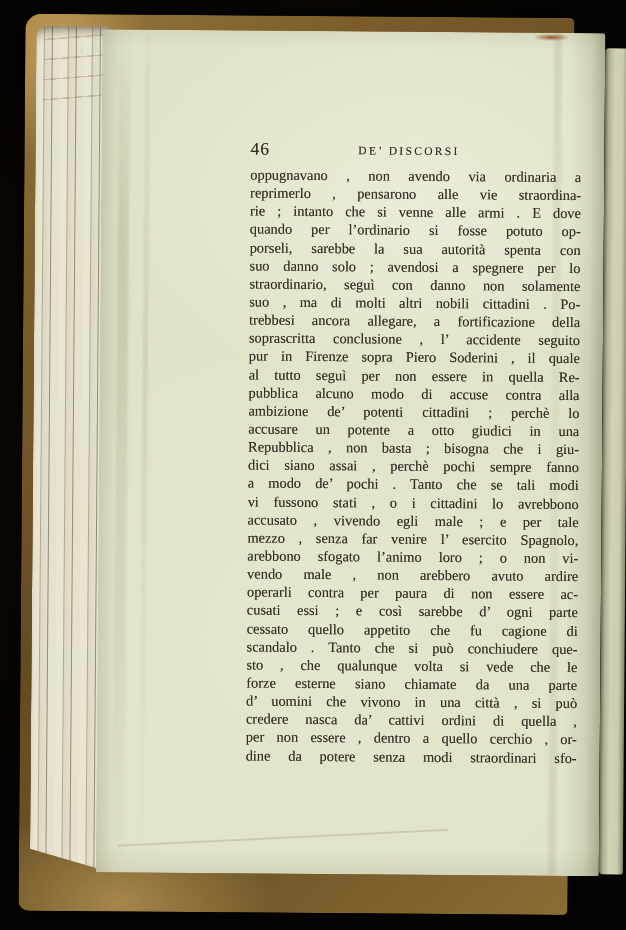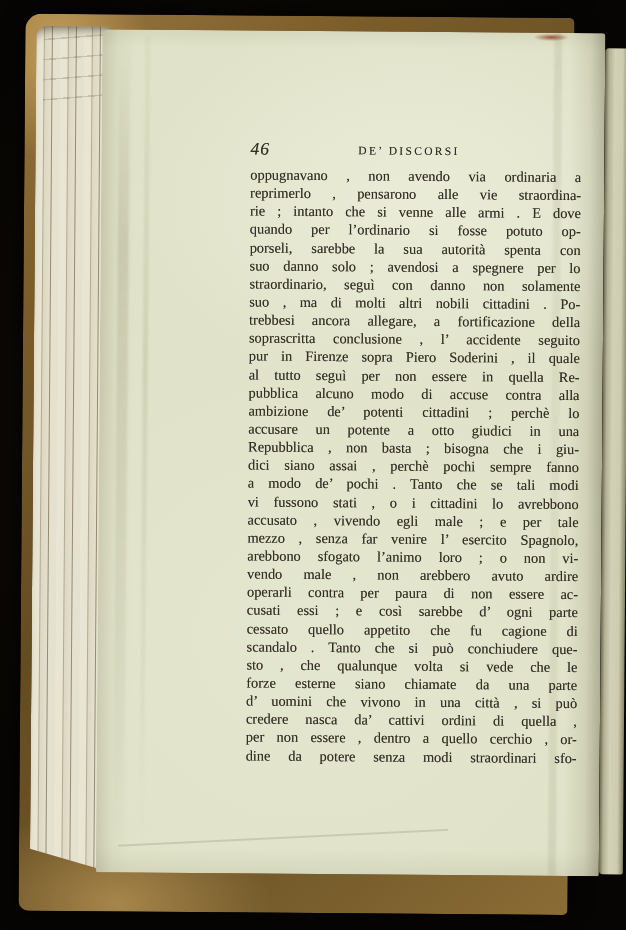--- a/index.html
+++ b/index.html
@@ -119,21 +119,21 @@
   .text {
     position: absolute;
     left: 248px; top: 139px;
     width: 331px;
     color: #332d24;
     text-shadow: 0 0 .5px rgba(51,45,36,.55);
   }
   .header { position: relative; height: 25px; }
   .pagenum {
     position: absolute; left: 0; top: 0;
-    font-size: 17.5px; letter-spacing: 1px; font-style: italic;
+    font-size: 17.5px; letter-spacing: 1px;
   }
   .runtitle {
     position: absolute; left: 0; right: 0; top: 5px;
     text-align: center;
     font-size: 11.5px;
     letter-spacing: 2.3px;
     transform: translateX(-7px);
   }
   .lines {
     margin-top: 2px;

